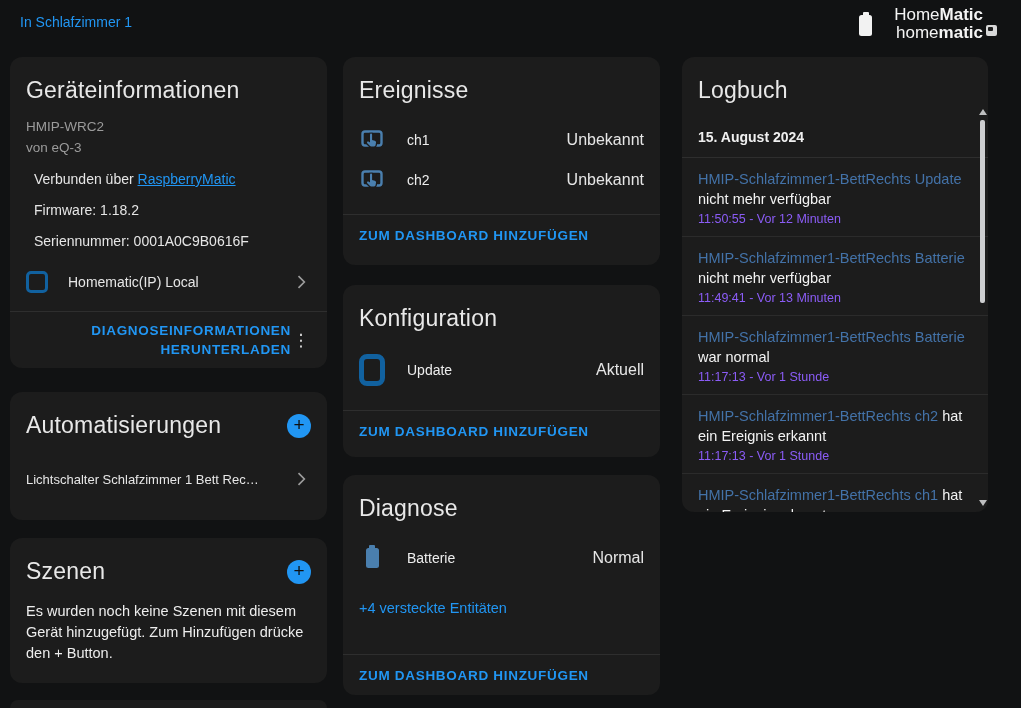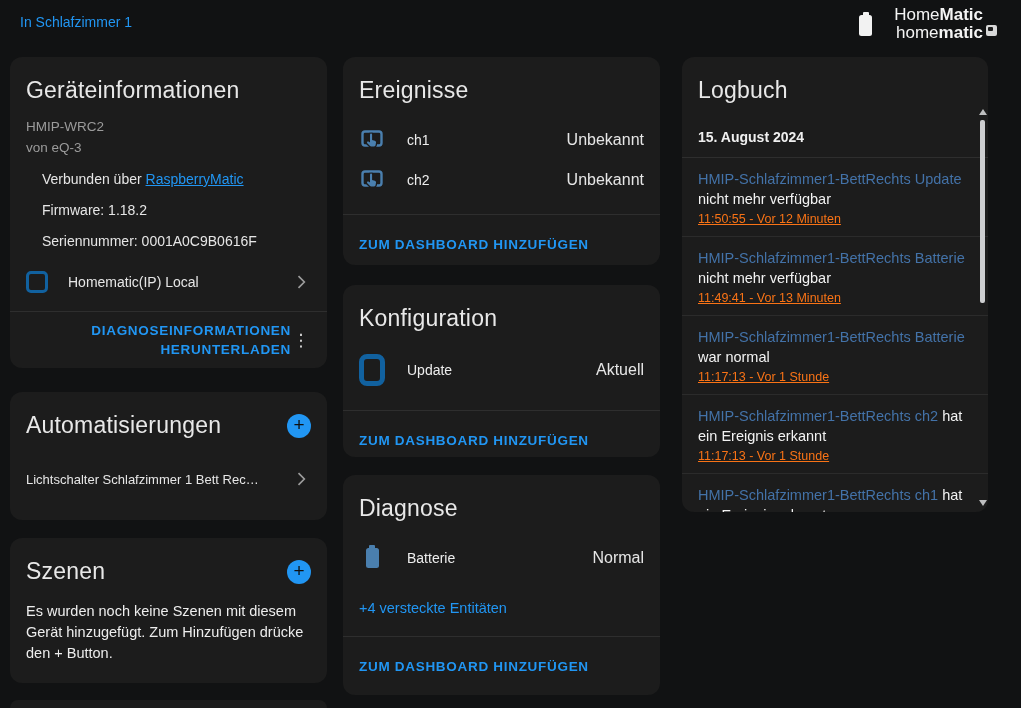--- a/index.html
+++ b/index.html
@@ -47,32 +47,32 @@
   }
   .card-title {
     font-size:23px; font-weight:400; color:#e8e8e8;
     padding:20px 16px 0; letter-spacing:0.2px;
   }
   .divider { border-top:1px solid #2e2e2e; }
   .text-btn {
     color:#2196f3; font-weight:700; font-size:13.5px; letter-spacing:0.7px;
     cursor:pointer;
   }
-  .card-footer { border-top:1px solid #2e2e2e; padding:20px 16px; }
+  .card-footer { border-top:1px solid #2e2e2e; padding:11px 16px; }
   .fab {
     width:24px; height:24px; border-radius:50%; background:#2196f3;
     color:#101010; font-size:19px; font-weight:500; line-height:22px;
     text-align:center; cursor:pointer; flex:none;
   }
   .card-head { display:flex; align-items:center; justify-content:space-between; padding:20px 16px 0; }
   .card-head .card-title { padding:0; }
   
   #card-device { height:311px; margin-bottom:24px; }
   .model-block { margin:12px 16px 0; color:#9b9b9b; font-size:13.5px; line-height:21px; }
-  .info-line { margin:12px 32px 0; font-size:14px; color:#e6e6e6; line-height:19px; }
+  .info-line { margin:12px 24px 0; font-size:14px; color:#e6e6e6; line-height:19px; }
   .link { color:#2196f3; text-decoration:underline; cursor:pointer; }
   .integration-row { display:flex; align-items:center; margin-top:14px; padding:0 16px; height:34px; cursor:pointer; }
   .hm-logo-sm { width:22px; height:22px; border:3px solid #11619f; border-radius:5px; flex:none; }
   .integration-name { margin-left:20px; flex:1; font-size:14px; }
   .chev { flex:none; width:20px; height:20px; }
   .chev svg { display:block; }
   #card-device .card-footer { position:absolute; left:0; right:0; bottom:0; display:flex; align-items:center; padding:9px 16px; }
   .btn-multiline { flex:1; text-align:right; line-height:19px; }
   .dots-vertical { color:#dedede; font-size:17px; line-height:17px; letter-spacing:0; width:20px; text-align:center; cursor:pointer; }
   
@@ -103,21 +103,21 @@
   }
   .hidden-link { display:block; margin:22px 16px 0; font-size:14.5px; color:#2196f3; cursor:pointer; }
   
   #card-logbook { height:455px; }
   .log-date { margin:25px 16px 0; font-size:14px; font-weight:700; color:#efefef; }
   .log-date-divider { margin-top:12px; }
   .log-entry { padding:11px 16px 10px; border-bottom:1px solid #2b2b2b; cursor:pointer; }
   .log-text { font-size:14.5px; line-height:20px; }
   .log-entity { color:#4372a8; }
   .log-msg { color:#f2f2f2; font-weight:500; }
-  .log-time { margin-top:3px; font-size:12.5px; color:#f97316;text-decoration:underline; }
+  .log-time { margin-top:3px; font-size:12.5px; color:#8b5cf6; }
   
   .sb-thumb {
     position:absolute; right:3px; top:63px; width:5px; height:183px;
     background:#cdced0; border-radius:2px; cursor:pointer;
   }
   .sb-arrow-up, .sb-arrow-down {
     position:absolute; right:1px; width:0; height:0; cursor:pointer;
     border-left:4.5px solid transparent; border-right:4.5px solid transparent;
   }
   .sb-arrow-up   { top:52px;   border-bottom:6px solid #bdbebf; }

